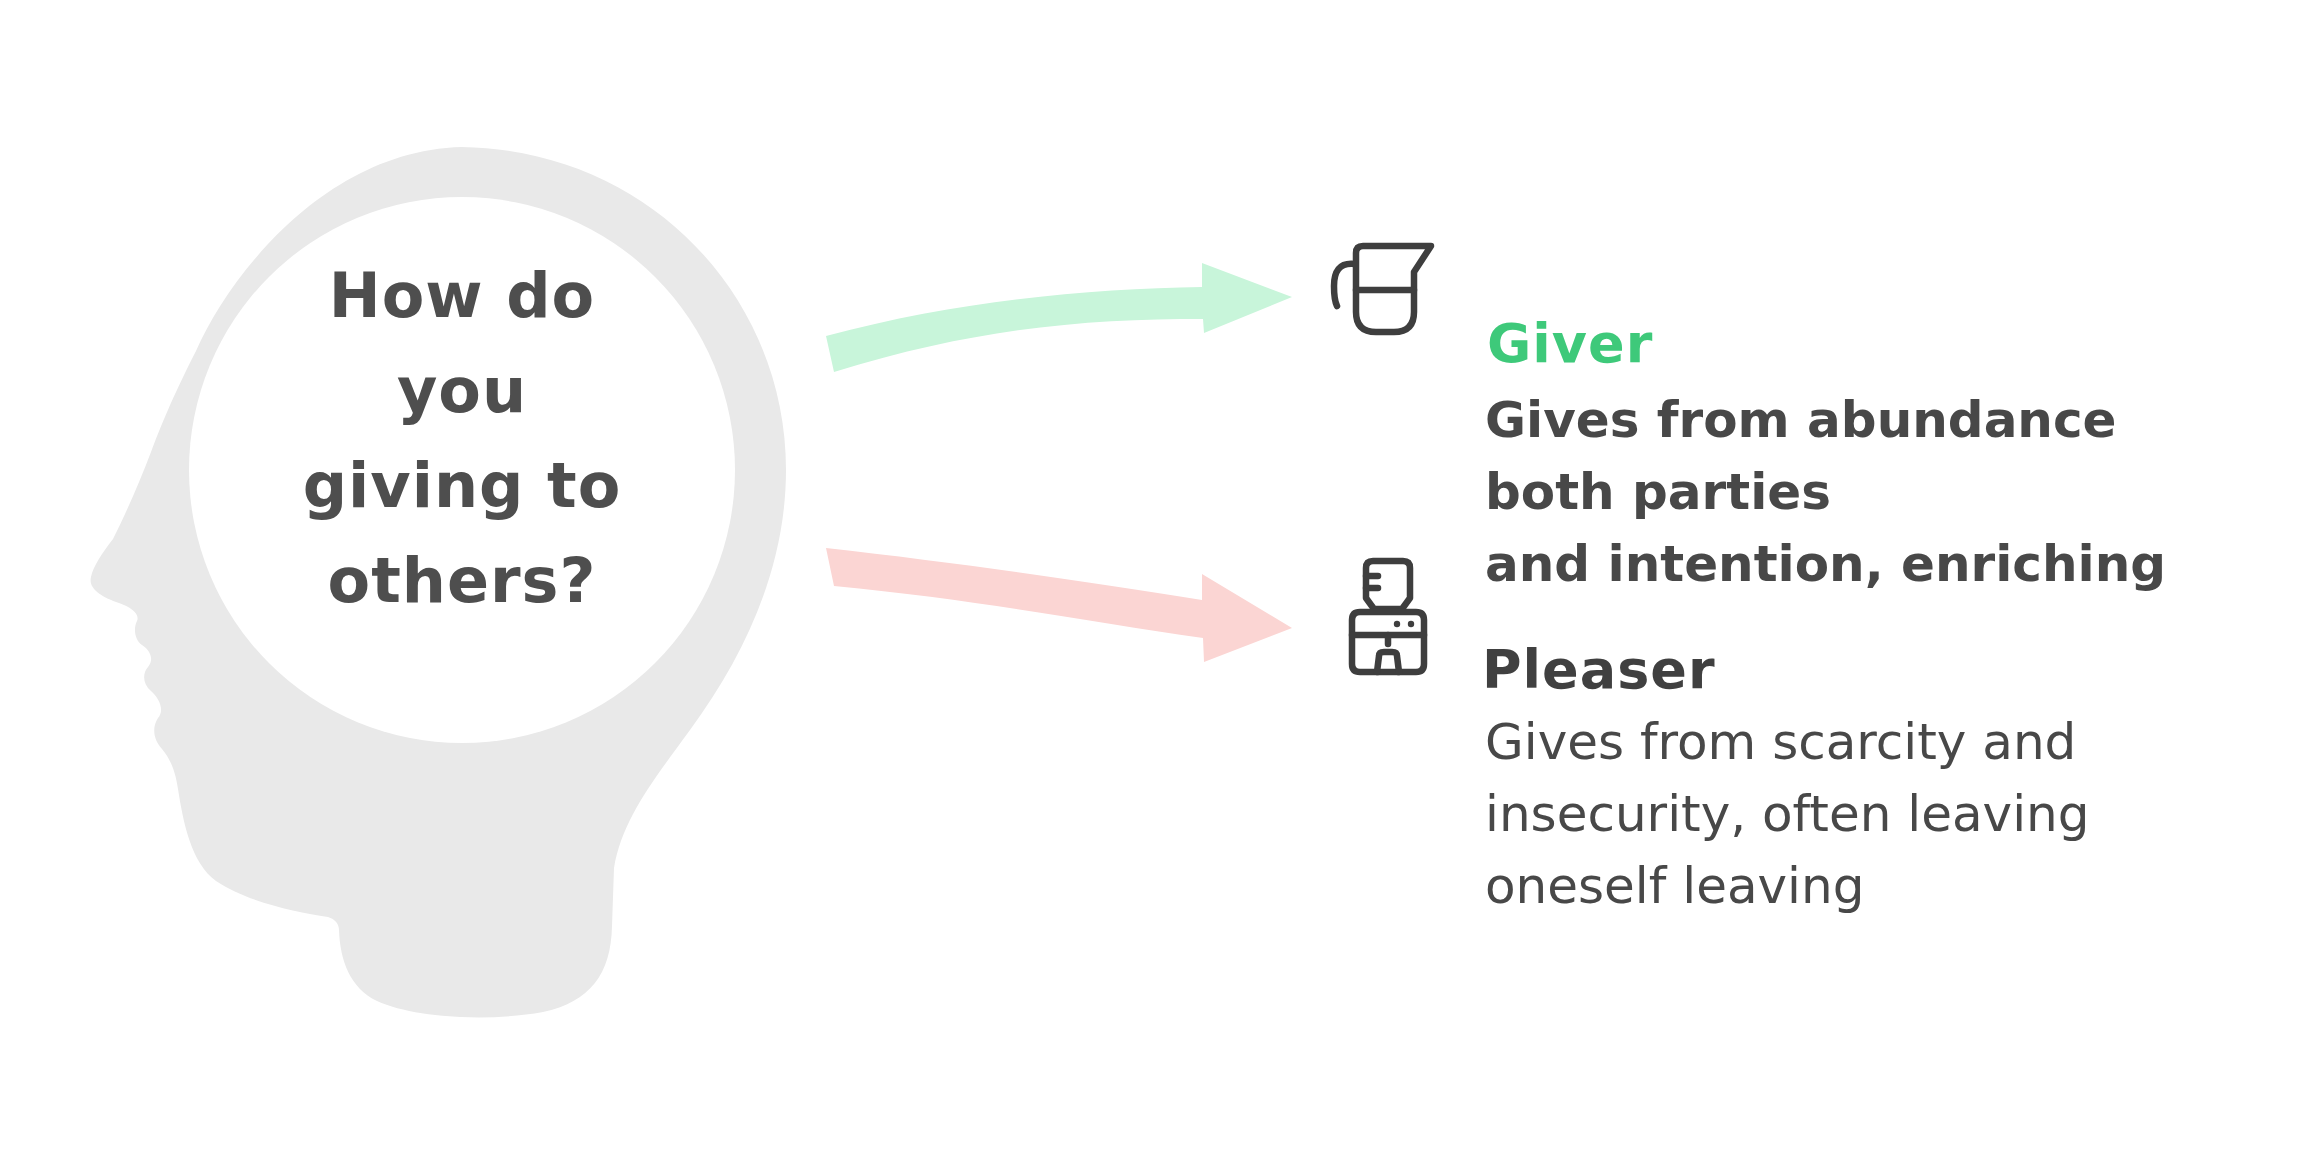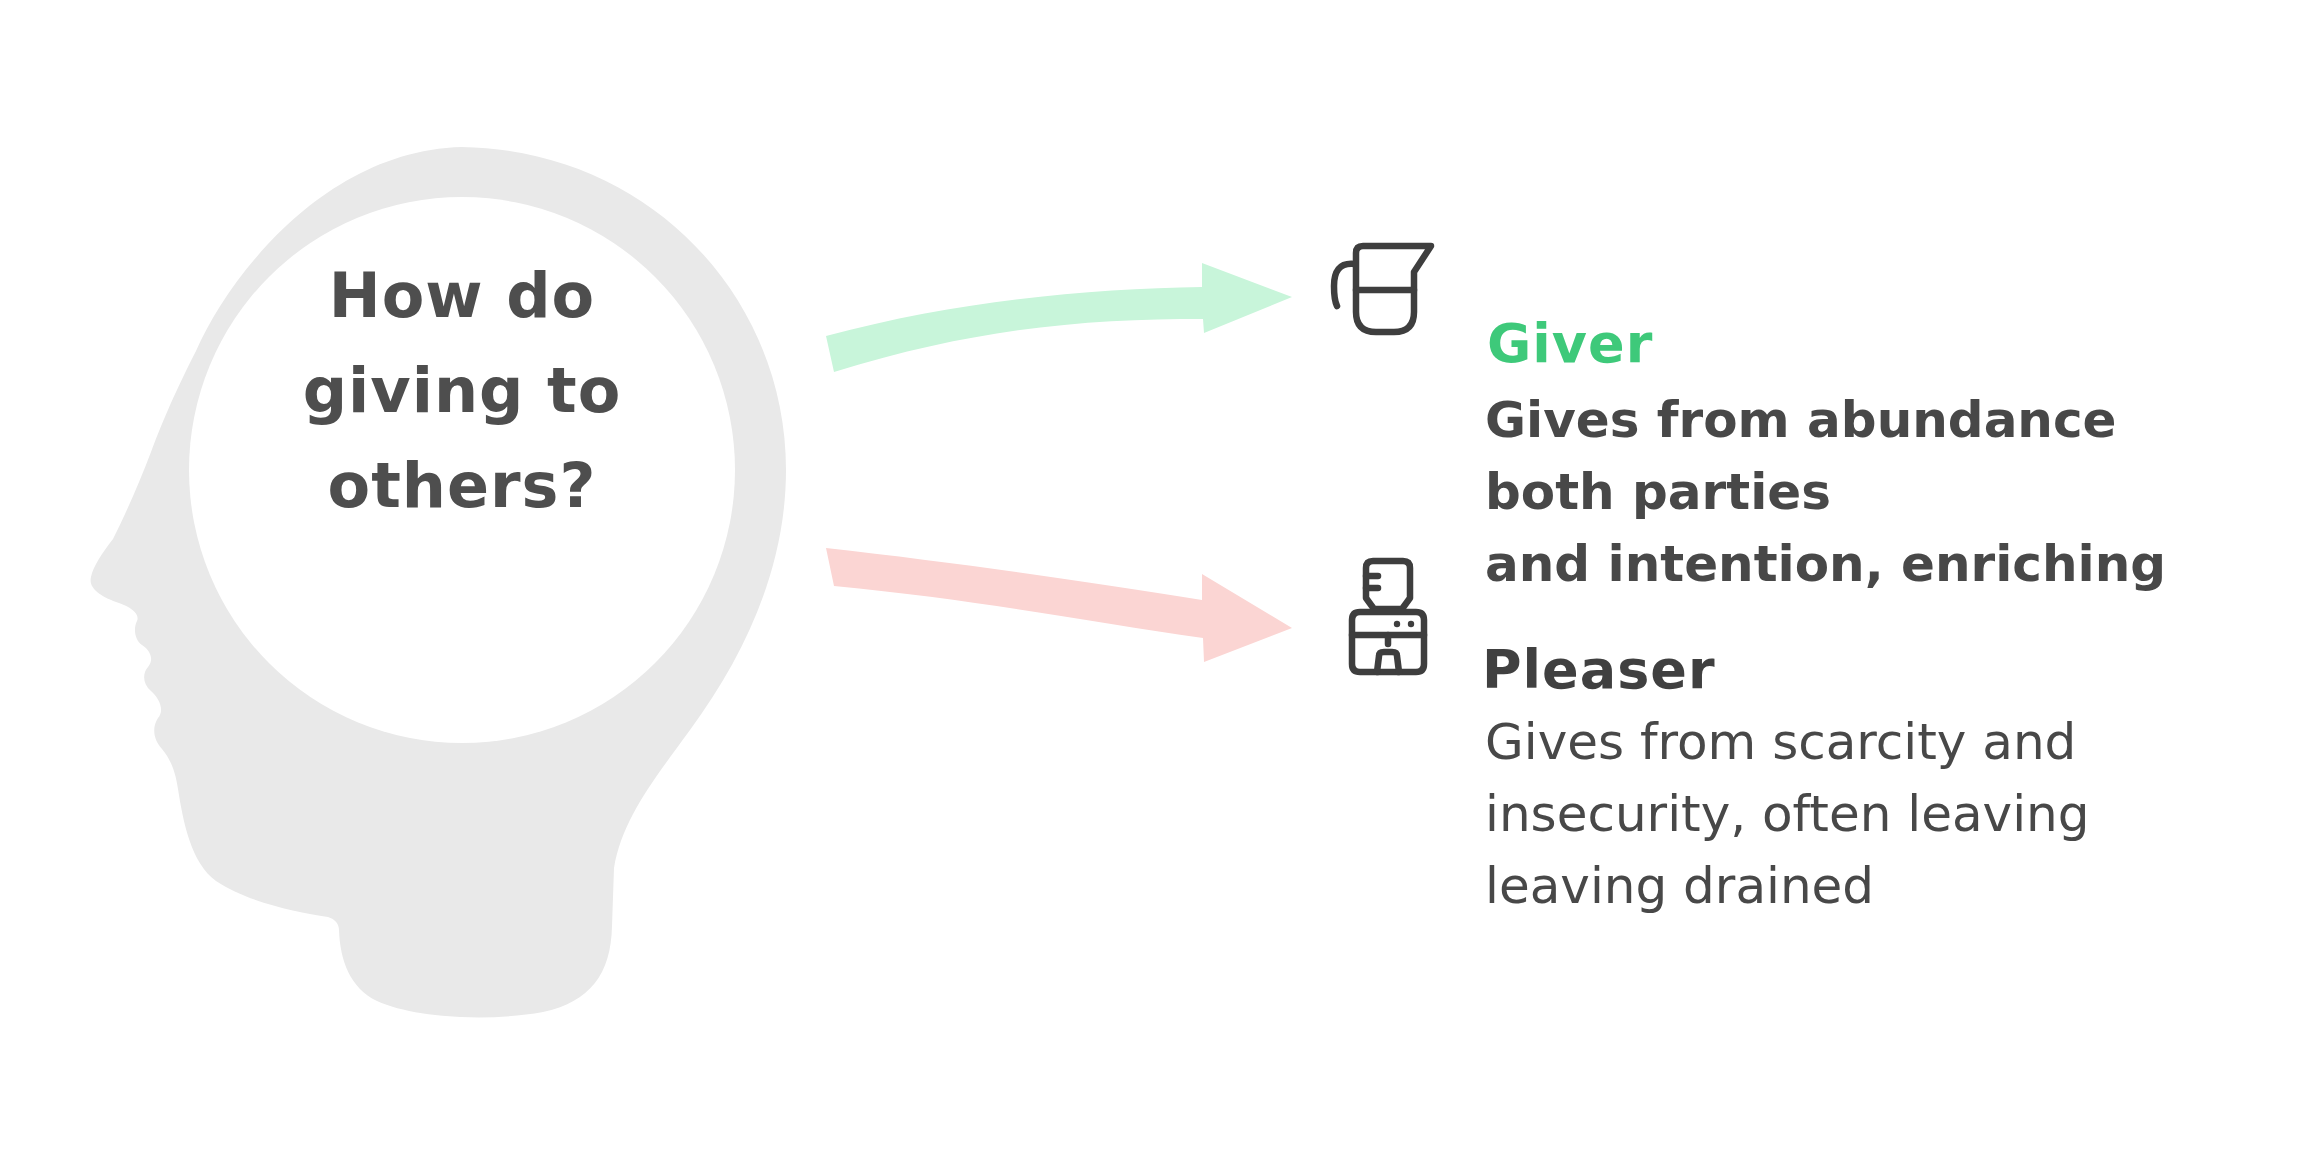--- a/index.html
+++ b/index.html
@@ -103,20 +103,21 @@
              C 960,563 1090,582 1202,600
              L 1202,574
              L 1292,628
              L 1204,662
              L 1203,638
              C 1090,622 980,600 834,586 Z" fill="#fbd5d3"></path>
   </svg>
 
   <div class="question">
     <div>How do</div>
+    <div>you</div>
     <div>giving to</div>
     <div>others?</div>
   </div>
 
   <div class="icon-wrap icon-giver">
     <svg viewBox="0 0 115 100" width="115" height="100" fill="none" stroke-width="6.5" stroke-linecap="round" stroke-linejoin="round" stroke="#3e3e3e">
       <path d="M 27,24 C 11,22 6,32 6,46 C 6,56 7,62 9,66"></path>
       <path d="M 35,6 L 103,6 L 86,32 L 86,72 Q 86,92 66,92 L 48,92 Q 28,92 28,72 L 28,13 Q 28,6 35,6 Z"></path>
       <path d="M 28,50 L 86,50"></path>
     </svg>
@@ -143,16 +144,16 @@
       <circle cx="67" cy="68" r="3.2" stroke="none" fill="#3e3e3e"></circle>
 
       <path d="M 33,116 L 35,100 Q 35,96 40,96 L 48,96 Q 53,96 53,100 L 55,116"></path>
     </svg>
   </div>
 
   <div class="type-label label-pleaser">Pleaser</div>
   <div class="desc desc-pleaser">
     <div>Gives from scarcity and</div>
     <div>insecurity, often leaving</div>
-    <div>leaving drained</div>
+    <div>oneself leaving</div>
   </div>
 
 </div>
 
 </body></html>

